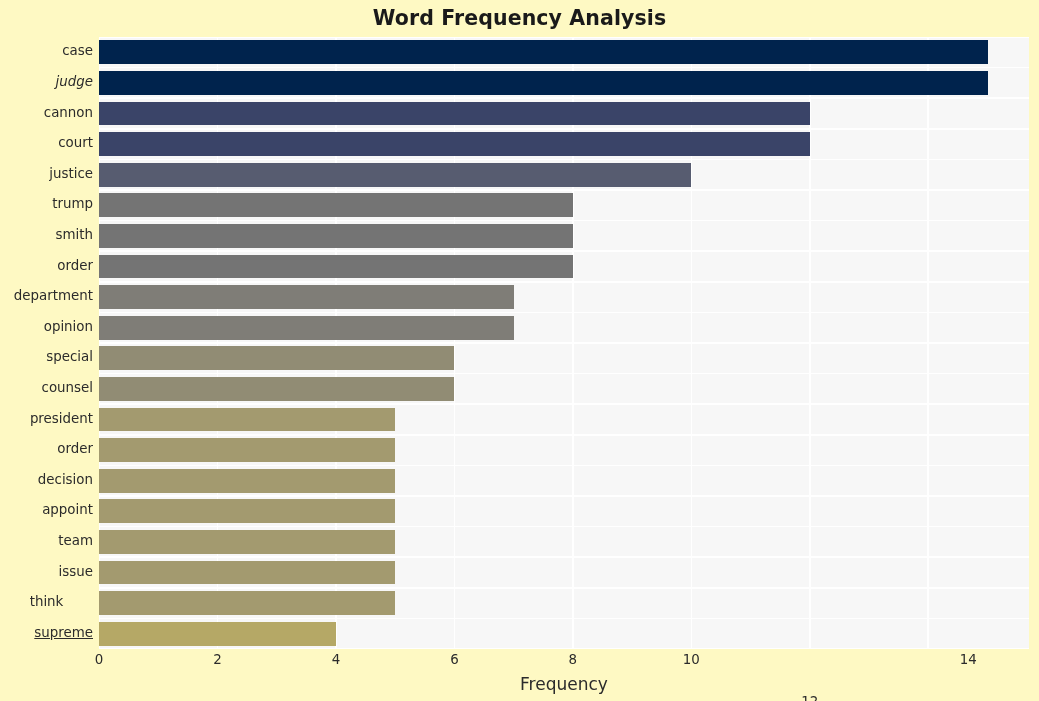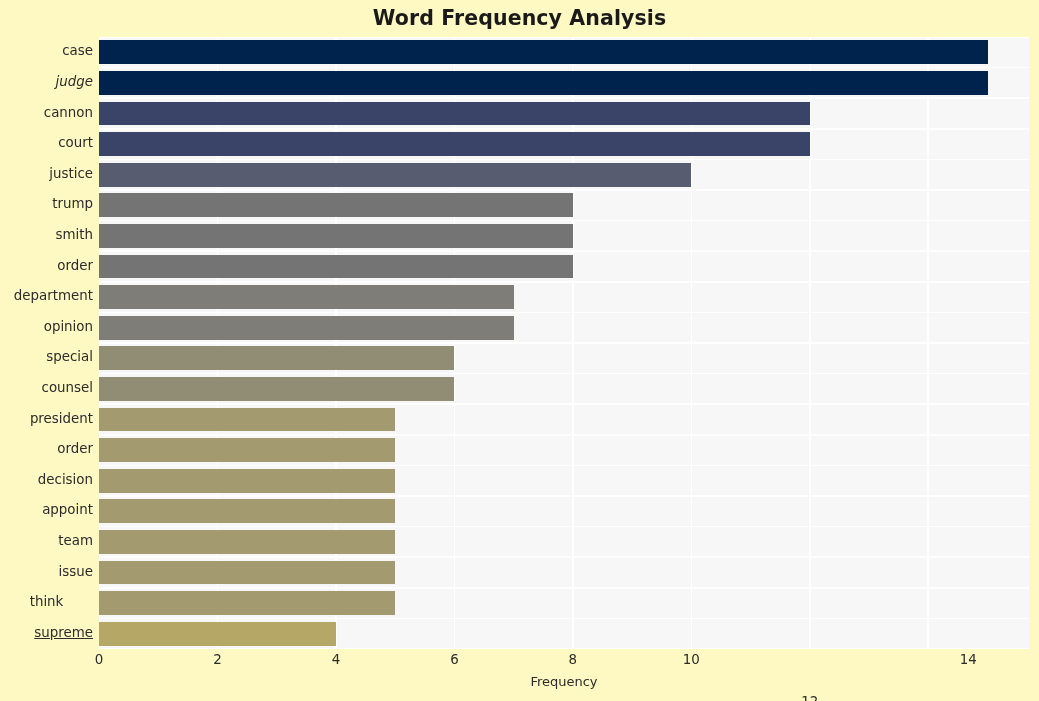--- a/index.html
+++ b/index.html
@@ -111,21 +111,21 @@
     color: #2b2b2b;
     font-family: "DejaVu Sans", sans-serif;
   }
 
   #xaxis-title {
     position: absolute;
     left: 99px;
     top: 674px;
     width: 930px;
     text-align: center;
-    font-size: 13px;
+    font-size: 17px;
     color: #2b2b2b;
     font-family: "DejaVu Sans", sans-serif;
   }
 </style>
 </head>
 <body>
 
 <div id="figure">
 
   <div id="chart-title">Word Frequency Analysis</div>

